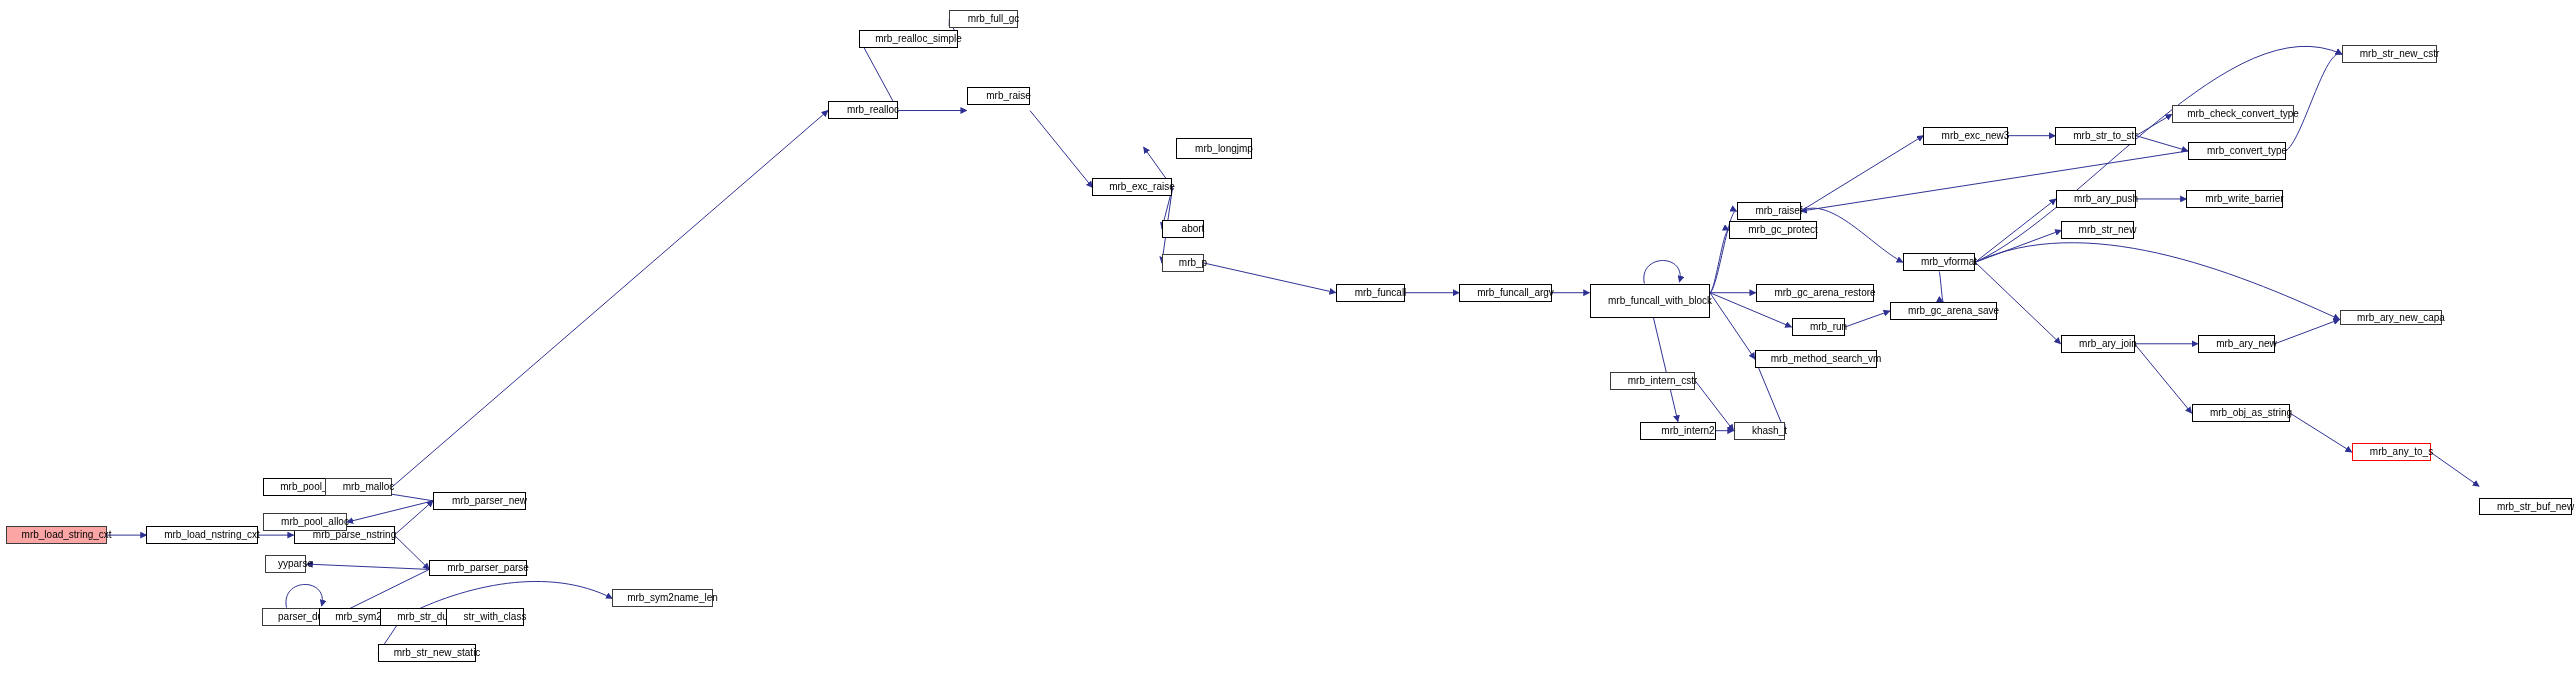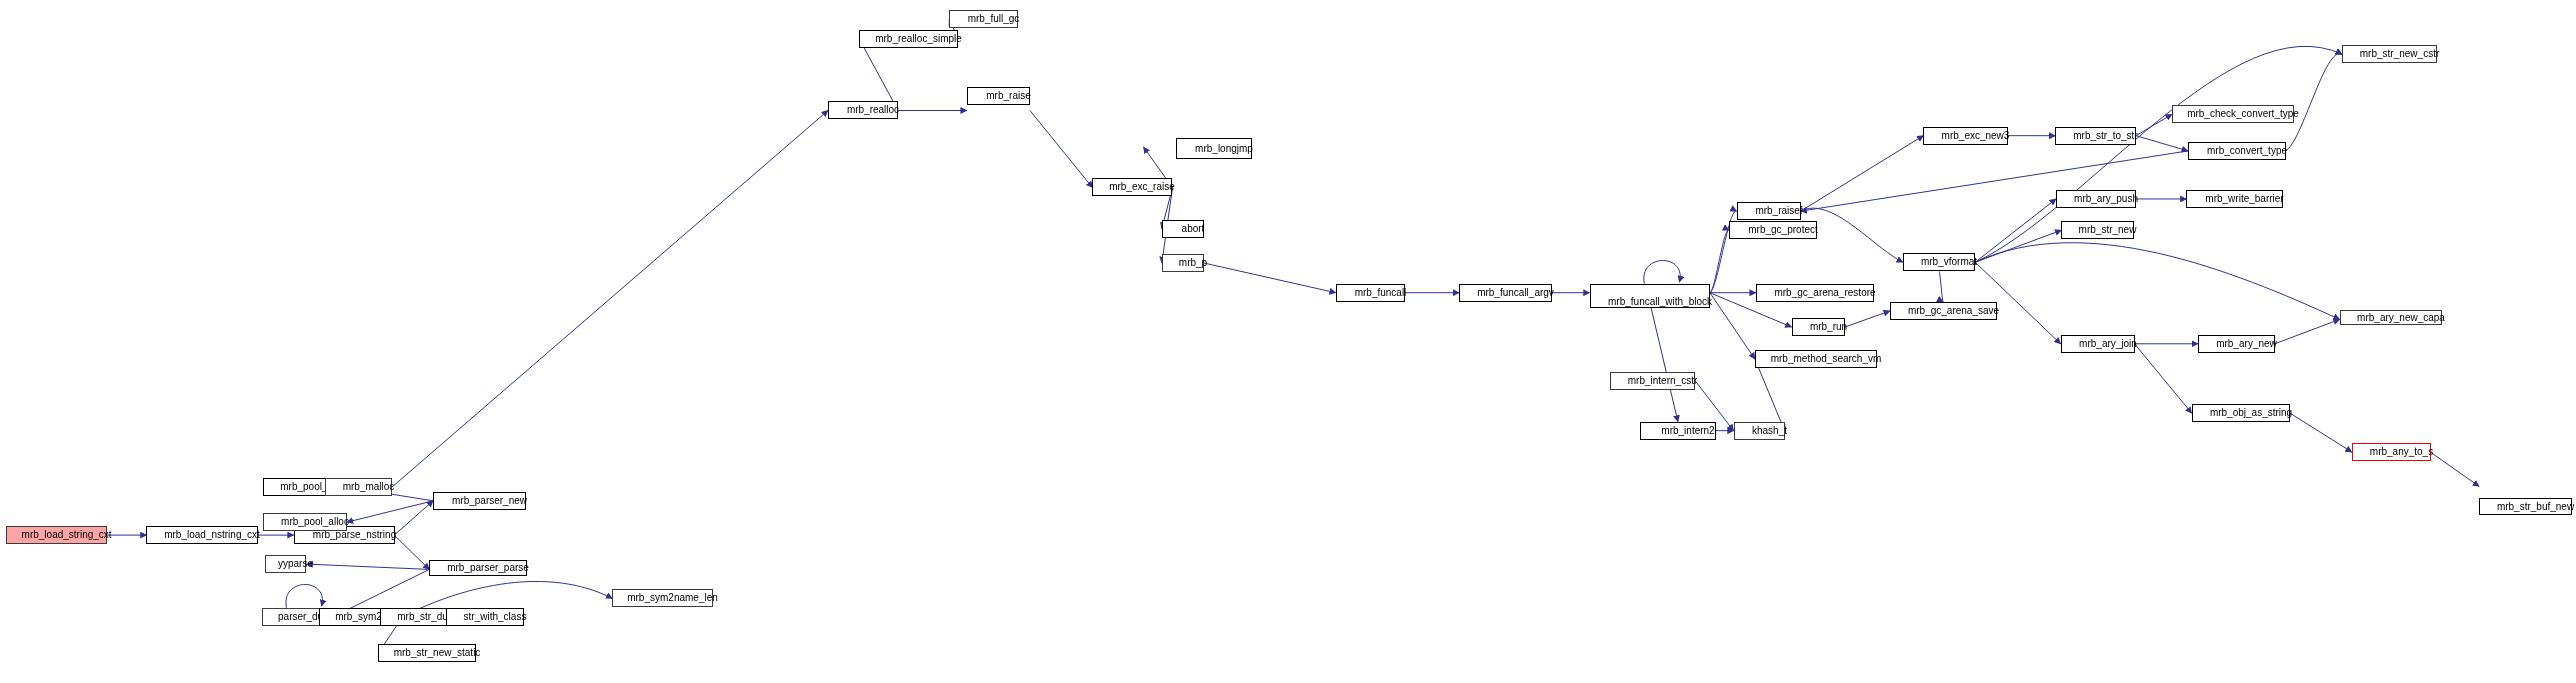--- a/index.html
+++ b/index.html
@@ -170,21 +170,21 @@
       </div>
       <div class="node thick" style="left: 1162px; top: 254px; width: 42px; height: 18.3px;">
         <span>mrb_p</span>
       </div>
       <div class="node" style="left: 1336px; top: 284px; width: 69px; height: 18.3px;">
         <span>mrb_funcall</span>
       </div>
       <div class="node" style="left: 1459px; top: 284px; width: 93px; height: 18.3px;">
         <span>mrb_funcall_argv</span>
       </div>
-      <div class="node" style="left: 1590px; top: 284px; width: 120px; height: 24px; align-items: flex-end;">
+      <div class="node" style="left: 1590px; top: 284px; width: 120px; height: 34px;">
         <span>mrb_funcall_with_block</span>
       </div>
       <div class="node" style="left: 1756px; top: 284px; width: 118px; height: 18.3px;">
         <span>mrb_gc_arena_restore</span>
       </div>
       <div class="node" style="left: 1792px; top: 318px; width: 53px; height: 18.3px;">
         <span>mrb_run</span>
       </div>
       <div class="node" style="left: 1890px; top: 302px; width: 107px; height: 18.3px;">
         <span>mrb_gc_arena_save</span>

